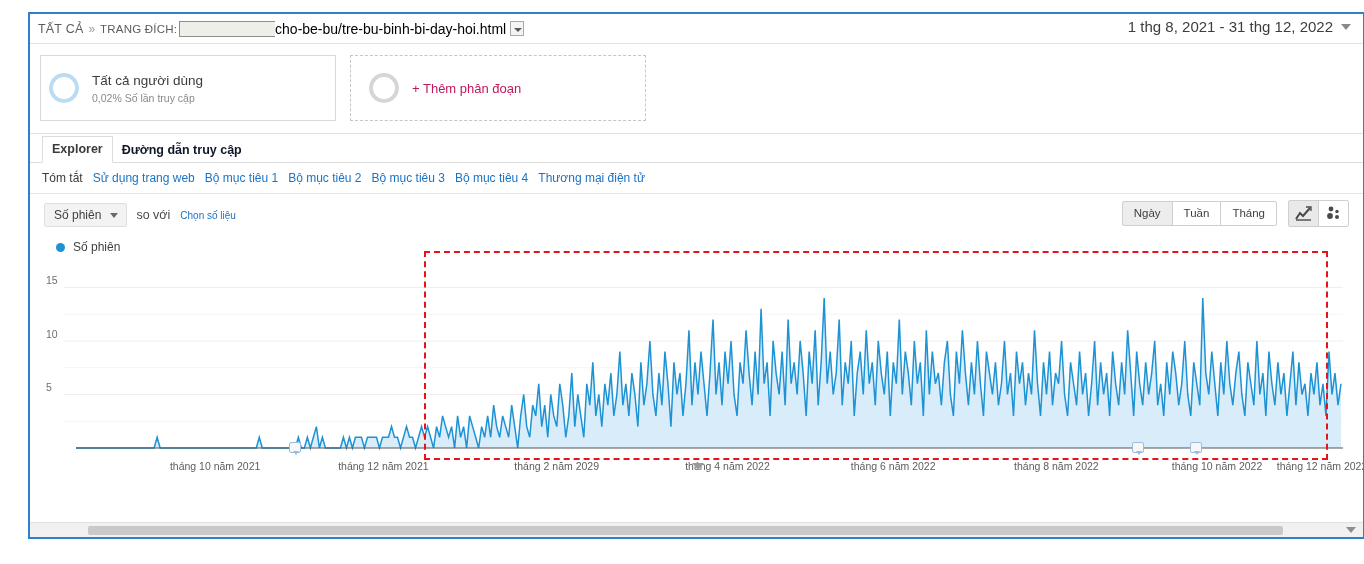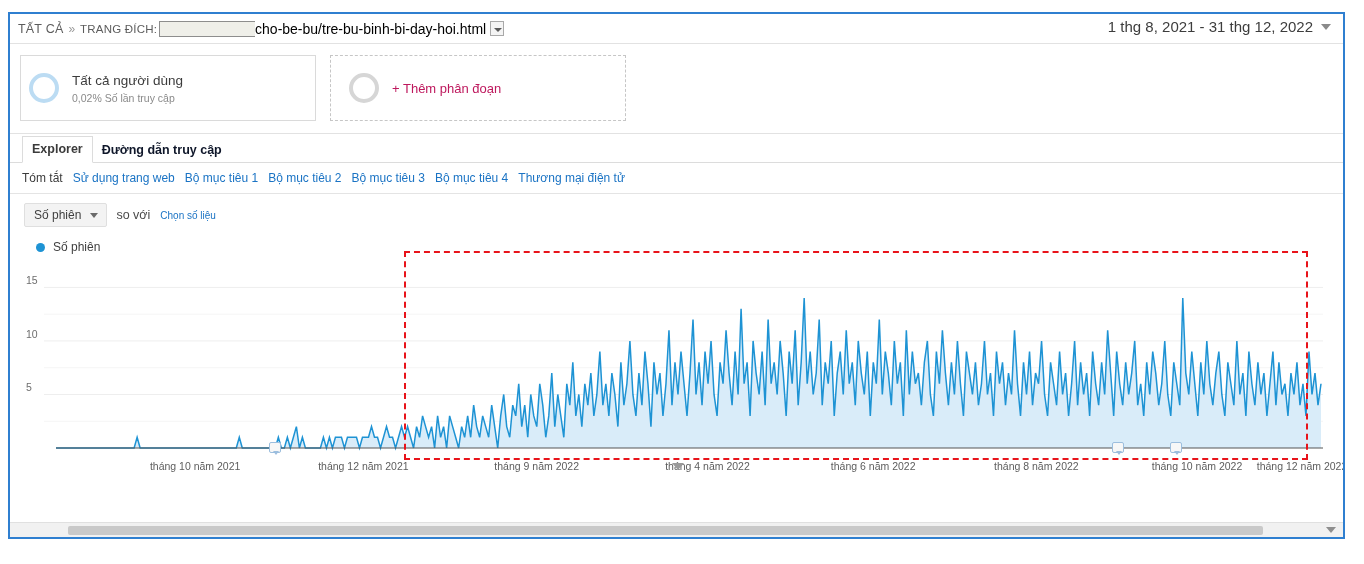--- a/index.html
+++ b/index.html
@@ -9,21 +9,21 @@
     font-family: "Liberation Sans", sans-serif;
   }
   #screen {
     position: relative;
     width: 1364px; height: 564px;
     background: #ffffff;
     overflow: hidden;
   }
   #frame {
     position: absolute;
-    left: 8px; top: 12px;
+    left: 28px; top: 12px;
     width: 1337px; height: 527px;
     border: 2px solid #2f7fd0;
     background: #ffffff;
     overflow: hidden;
   }
 
   
   .topbar {
     position: relative;
     height: 30px;
@@ -299,20 +299,44 @@
     </div>
 
     <div class="ctrlrow">
       <div class="metric-sel">
         <span>Số phiên</span>
         <span class="sel-caret"></span>
       </div>
       <span class="vs-text">so với</span>
       <span class="pick-metric">Chọn số liệu</span>
 
+      <div class="rightctrls">
+        <div class="btngroup">
+          <div class="gbtn active">Ngày</div>
+          <div class="gbtn">Tuần</div>
+          <div class="gbtn">Tháng</div>
+        </div>
+        <div class="btngroup">
+          <div class="iconbtn">
+            <svg width="17" height="15" viewBox="0 0 17 15">
+              <path d="M1 13 L5 7 L8 10 L15 2" stroke="#4a4a4a" stroke-width="2" fill="none"></path>
+              <path d="M1 14 L16 14" stroke="#4a4a4a" stroke-width="1.4"></path>
+              <path d="M11 1 L16 1 L16 5" stroke="#4a4a4a" stroke-width="1.3" fill="none"></path>
+            </svg>
+          </div>
+          <div class="iconbtn">
+            <svg width="17" height="15" viewBox="0 0 17 15">
+              <circle cx="6" cy="3" r="2.4" fill="#4a4a4a"></circle>
+              <circle cx="12" cy="5.5" r="1.7" fill="#4a4a4a"></circle>
+              <circle cx="5" cy="10" r="2.9" fill="#4a4a4a"></circle>
+              <circle cx="12" cy="11" r="2" fill="#4a4a4a"></circle>
+            </svg>
+          </div>
+        </div>
+      </div>
     </div>
 
     <div class="chartwrap">
       <div class="legend">
         <span class="legend-dot"></span>
         <span class="legend-label">Số phiên</span>
       </div>
 
       <div class="plot" id="plot">
         <svg id="chart-svg" width="1301" height="196" viewBox="0 0 1301 196">
@@ -327,21 +351,21 @@
             <line x1="34" x2="1301" y1="188" y2="188" stroke="#555" stroke-width="1"></line>
           </svg>
         <div id="ylabels">
             <div class="ylabel" style="top: 121.471px;">5</div>
             <div class="ylabel" style="top: 67.9412px;">10</div>
             <div class="ylabel" style="top: 14.4118px;">15</div>
           </div>
         <div id="xlabels">
             <div class="xlabel" style="left: 173.15px;">tháng 10 năm 2021</div>
             <div class="xlabel" style="left: 341.395px;">tháng 12 năm 2021</div>
-            <div class="xlabel" style="left: 514.7px;">tháng 9 năm 2022</div>
+            <div class="xlabel" style="left: 514.7px;">tháng 2 năm 2029</div>
             <div class="xlabel" style="left: 685.475px;">tháng 4 năm 2022</div>
             <div class="xlabel" style="left: 851.19px;">tháng 6 năm 2022</div>
             <div class="xlabel" style="left: 1014.38px;">tháng 8 năm 2022</div>
             <div class="xlabel" style="left: 1175.03px;">tháng 10 năm 2022</div>
             <div class="xlabel" style="left: 1280.03px;">tháng 12 năm 2022</div>
           </div>
         <div class="redbox" id="redbox" style="left: 381.875px; width: 904.475px; top: -9px; height: 209px; border-color: rgb(232, 19, 26);"></div>
         <div class="noteicon" style="left:247px; top:182px;"></div>
         <div class="noteicon" style="left:1090px; top:182px;"></div>
         <div class="noteicon" style="left:1148px; top:182px;"></div>

